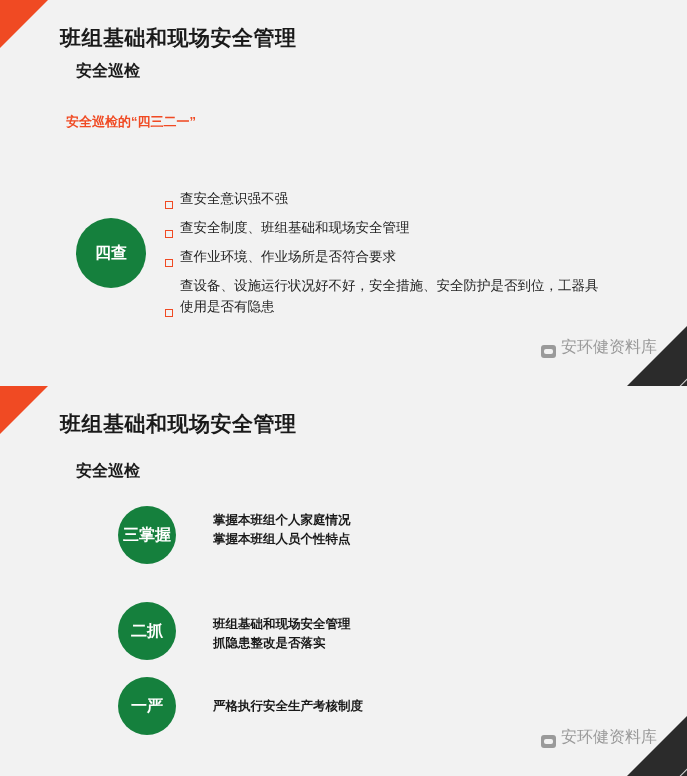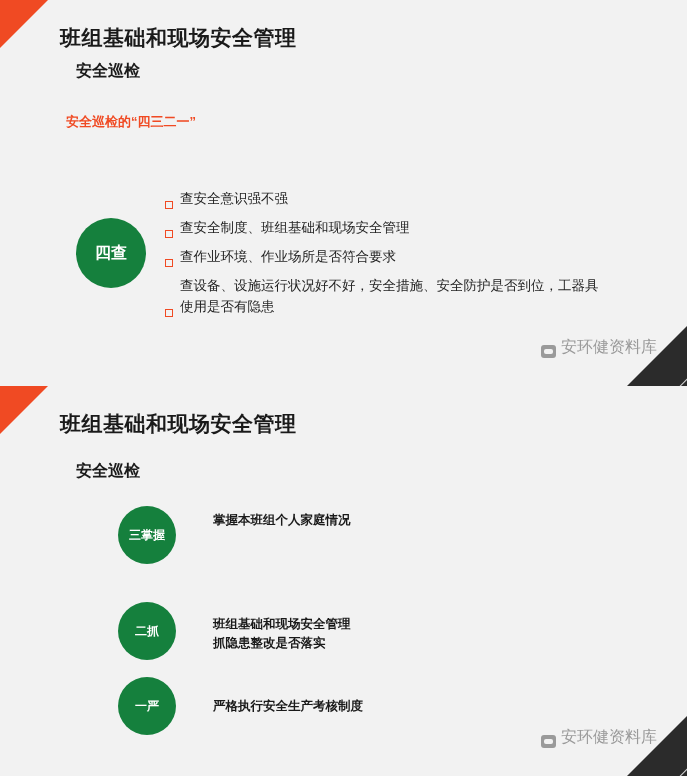--- a/index.html
+++ b/index.html
@@ -102,21 +102,21 @@
     text-align: center;
   }
   .circle-big {
     width: 70px;
     height: 70px;
     font-size: 16px;
   }
   .circle-med {
     width: 58px;
     height: 58px;
-    font-size: 12px;
+    font-size: 16px;
   }
 
   
   .bullet-list {
     position: absolute;
     left: 165px;
     width: 440px;
   }
   .bullet-item {
     display: flex;
@@ -233,20 +233,21 @@
     <div class="corner-triangle"></div>
 
     <div class="slide-title" style="top:410px; top:24px;">班组基础和现场安全管理</div>
     <div class="slide-subtitle" style="top:75px;">安全巡检</div>
 
     <div class="circle circle-med" style="left:118px; top:120px;">
       <span>三掌握</span>
     </div>
     <div class="text-group" style="left:213px; top:125px;">
       <div>掌握本班组个人家庭情况</div>
+      <div>掌握本班组人员个性特点</div>
     </div>
 
     <div class="circle circle-med" style="left:118px; top:216px;">
       <span>二抓</span>
     </div>
     <div class="text-group" style="left:213px; top:229px;">
       <div>班组基础和现场安全管理</div>
       <div>抓隐患整改是否落实</div>
     </div>
 

